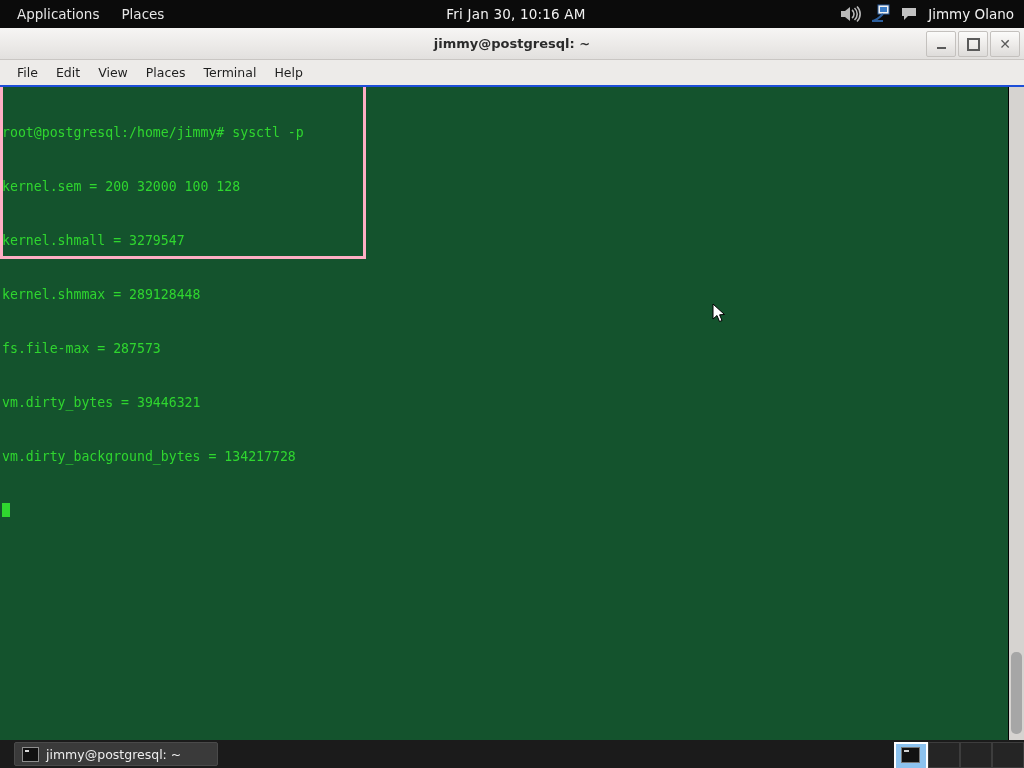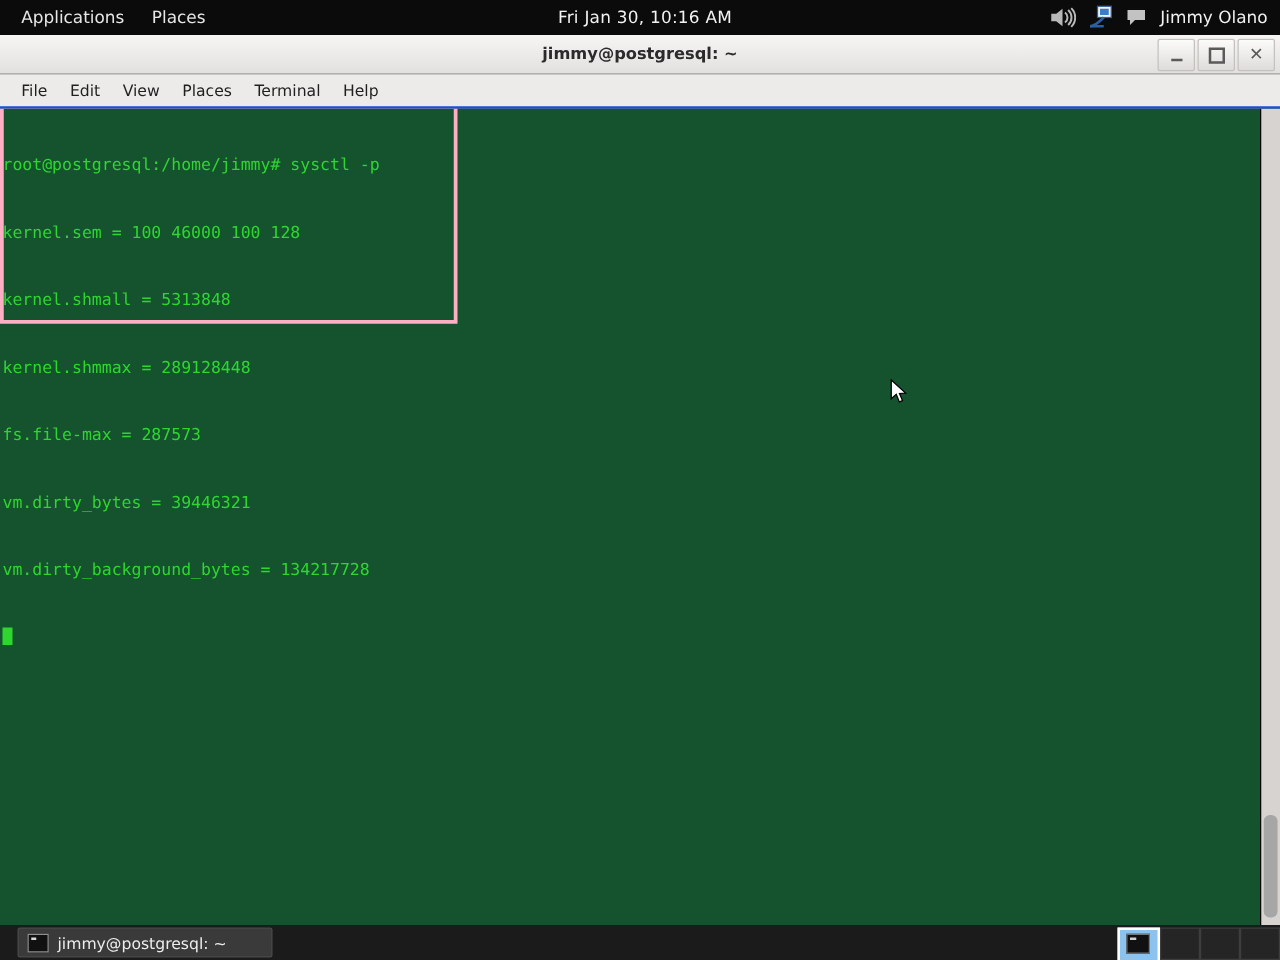--- a/index.html
+++ b/index.html
@@ -327,22 +327,22 @@
       <div class="menu-item">Edit</div>
       <div class="menu-item">View</div>
       <div class="menu-item">Places</div>
       <div class="menu-item">Terminal</div>
       <div class="menu-item">Help</div>
     </div>
 
     <div class="term-area">
       <div class="term-text">
         <div class="term-line">root@postgresql:/home/jimmy# sysctl -p</div>
-        <div class="term-line">kernel.sem = 100 46000 100 128</div>
-        <div class="term-line">kernel.shmall = 5313848</div>
+        <div class="term-line">kernel.sem = 200 32000 100 128</div>
+        <div class="term-line">kernel.shmall = 3279547</div>
         <div class="term-line">kernel.shmmax = 289128448</div>
         <div class="term-line">fs.file-max = 287573</div>
         <div class="term-line">vm.dirty_bytes = 39446321</div>
         <div class="term-line">vm.dirty_background_bytes = 134217728</div>
         <div class="term-line"><span class="cursor-block"></span></div>
       </div>
 
       <div class="annot-box"></div>
 
       <div class="scrollbar">

